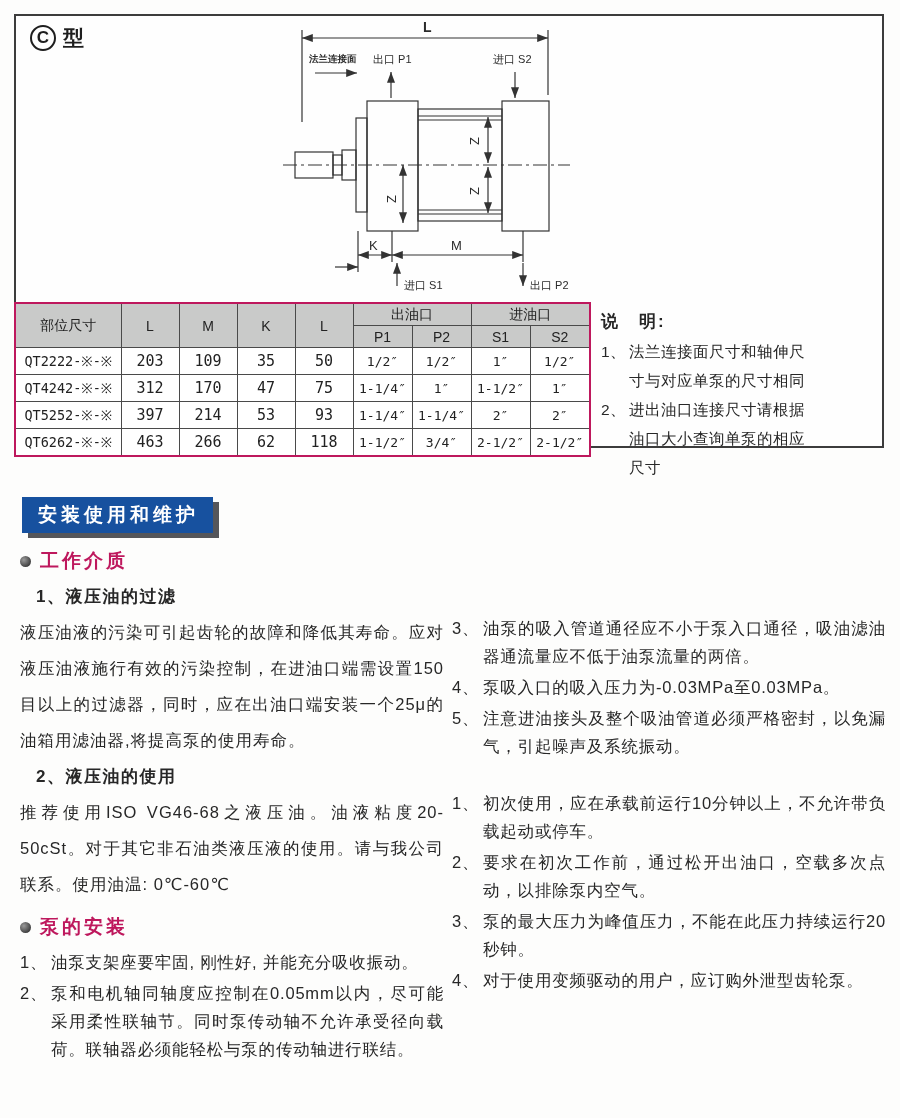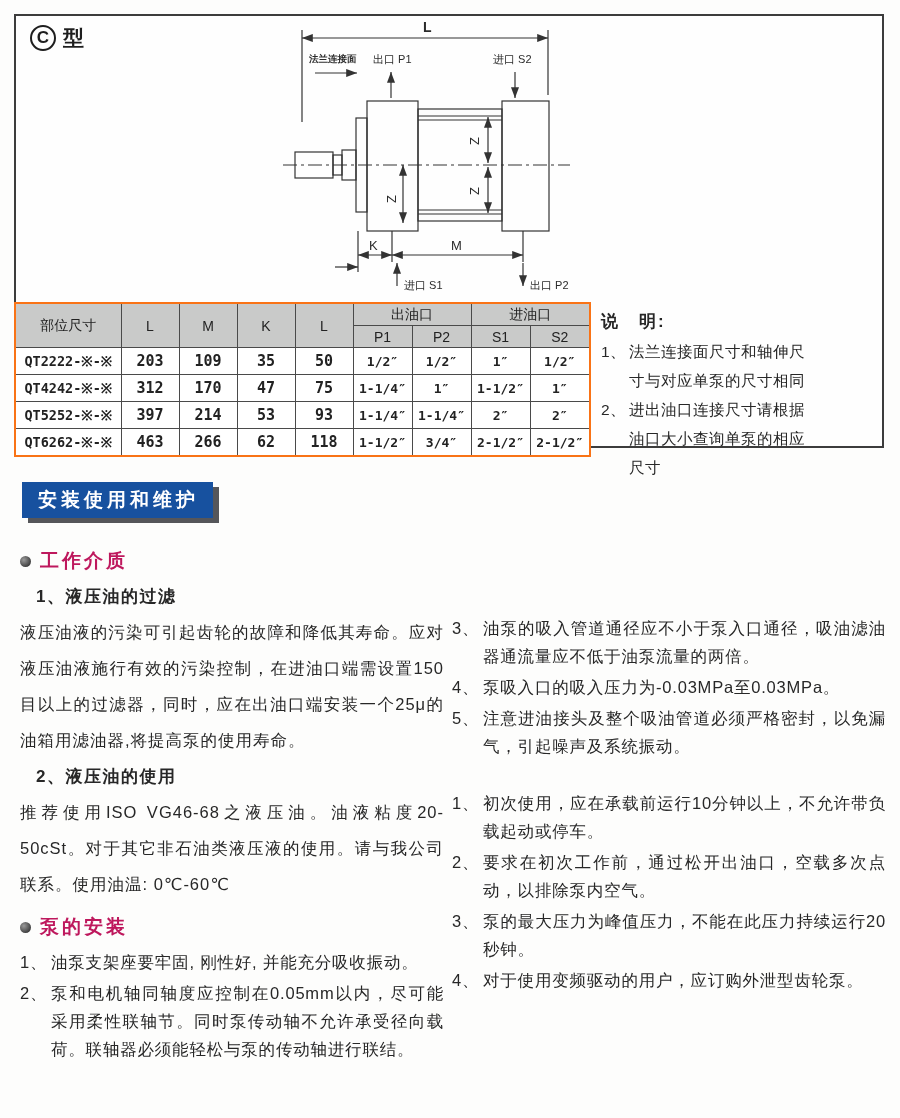--- a/index.html
+++ b/index.html
@@ -23,44 +23,44 @@
     font-size:17px;font-weight:bold;box-sizing:border-box;
   }
   .diagram-svg{position:absolute;left:265px;top:10px;}
   .diagram-svg text{fill:#2b2b2b;font-family:"Liberation Sans","DejaVu Sans",sans-serif;}
 
   
   table.dims{
     position:absolute;left:14px;top:302px;width:575px;height:146px;
     border-collapse:collapse;table-layout:fixed;text-align:center;
     font-size:14px;color:#222;background:#fff;
-    border:2px solid #f97316;
+    border:2px solid #be185d;
   }
   table.dims th,table.dims td{border:1px solid #4a4a4a;padding:0;}
   table.dims th{background:#c9cac9;font-weight:normal;font-size:14px;}
   table.dims .hrow1 th{height:21px;}
   table.dims .hrow2 th{height:21px;}
-  table.dims td{height:26px;font-family:"DejaVu Sans Mono","Liberation Mono",monospace;font-weight:bold;}
+  table.dims td{height:26px;font-family:"DejaVu Sans Mono","Liberation Mono",monospace;}
   td.model{font-size:13.5px;letter-spacing:0;}
   td.num{font-size:15px;margin-top:38px;}
   td.inch{font-size:13px;}
 
   
   .notes-panel{
     position:absolute;left:591px;top:304px;width:238px;height:142px;
     padding:4px 20px 0 10px;box-sizing:border-box;
   }
   .notes-title{font-size:17px;font-weight:bold;letter-spacing:2px;margin:2px 0 4px;}
   .note-item{display:flex;font-size:15.5px;line-height:29px;letter-spacing:0.5px;}
   .note-item .num{width:28px;flex-shrink:0;}
   .note-item .txt{flex:1;}
 
   
   .banner{
-    position:absolute;left:22px;top:482px;
+    position:absolute;left:22px;top:497px;
     background:#17519f;color:#fff;
     font-size:19px;font-weight:bold;letter-spacing:4px;
     padding:5px 14px 5px 16px;
     box-shadow:6px 5px 0 #55565a;
   }
 
   
   .col{position:absolute;box-sizing:border-box;}
   .col-left{left:20px;top:548px;width:424px;}
   .col-right{left:452px;top:614px;width:434px;}

